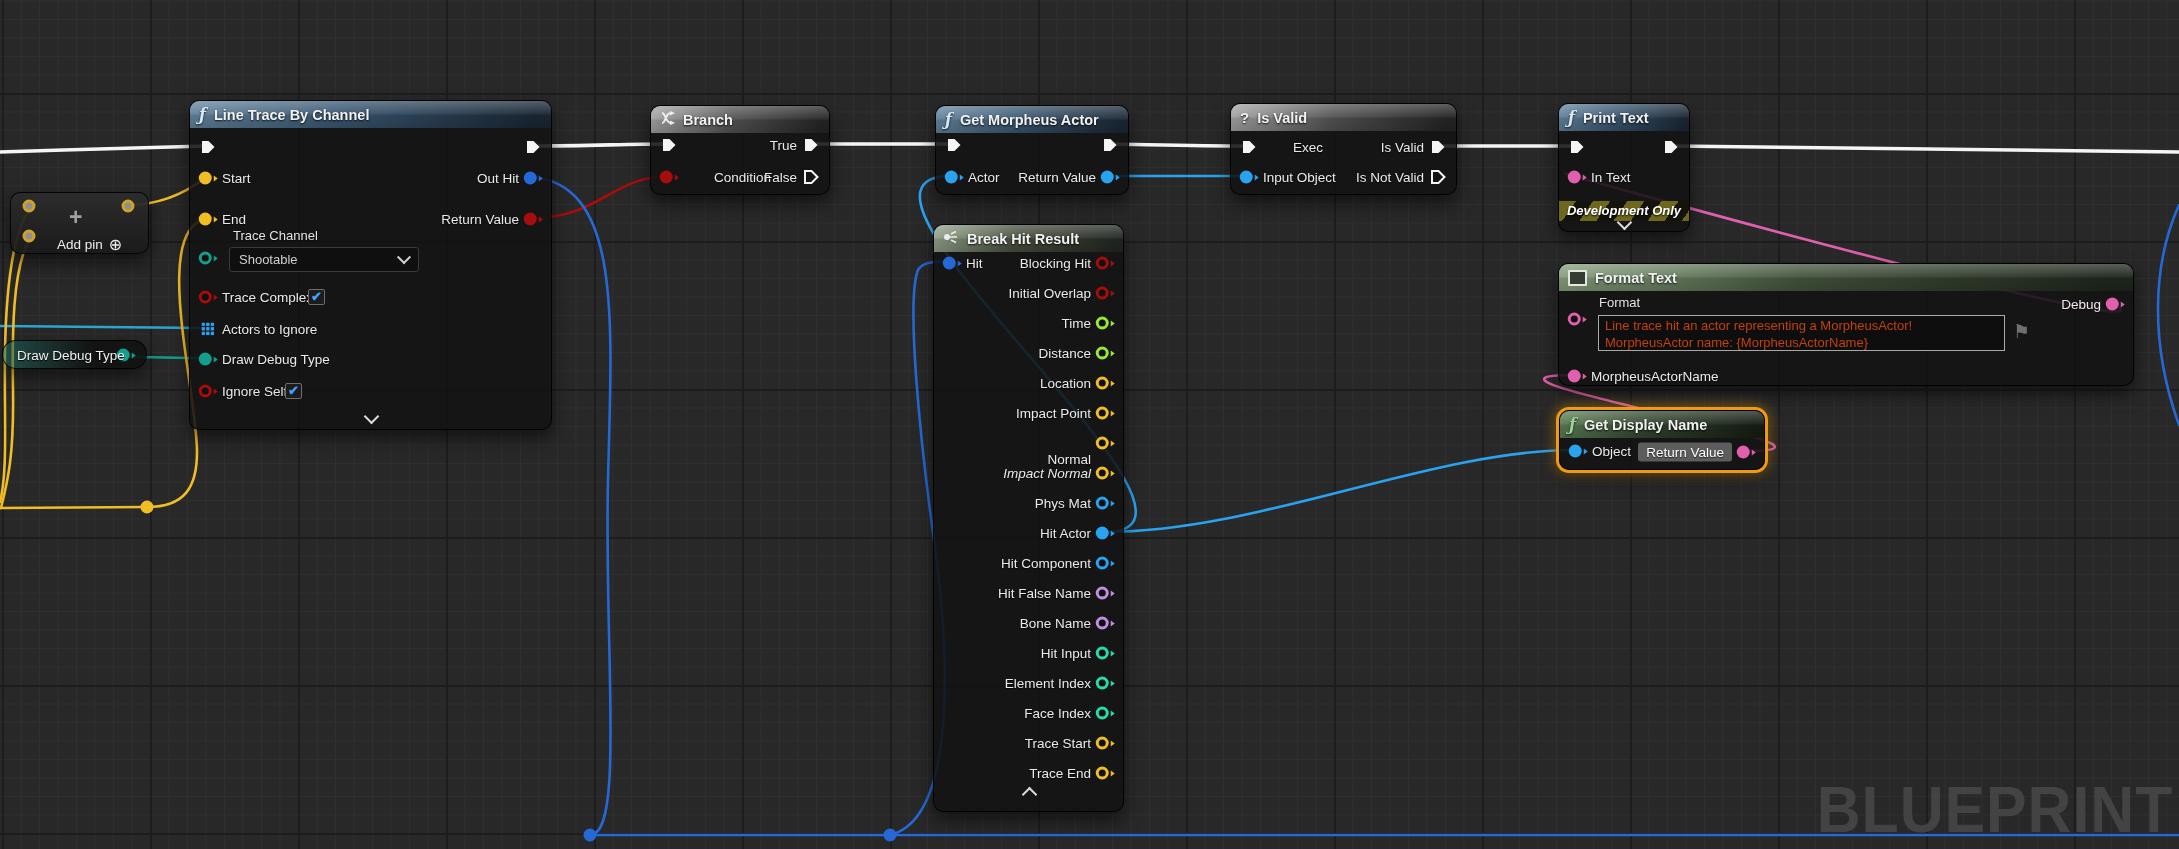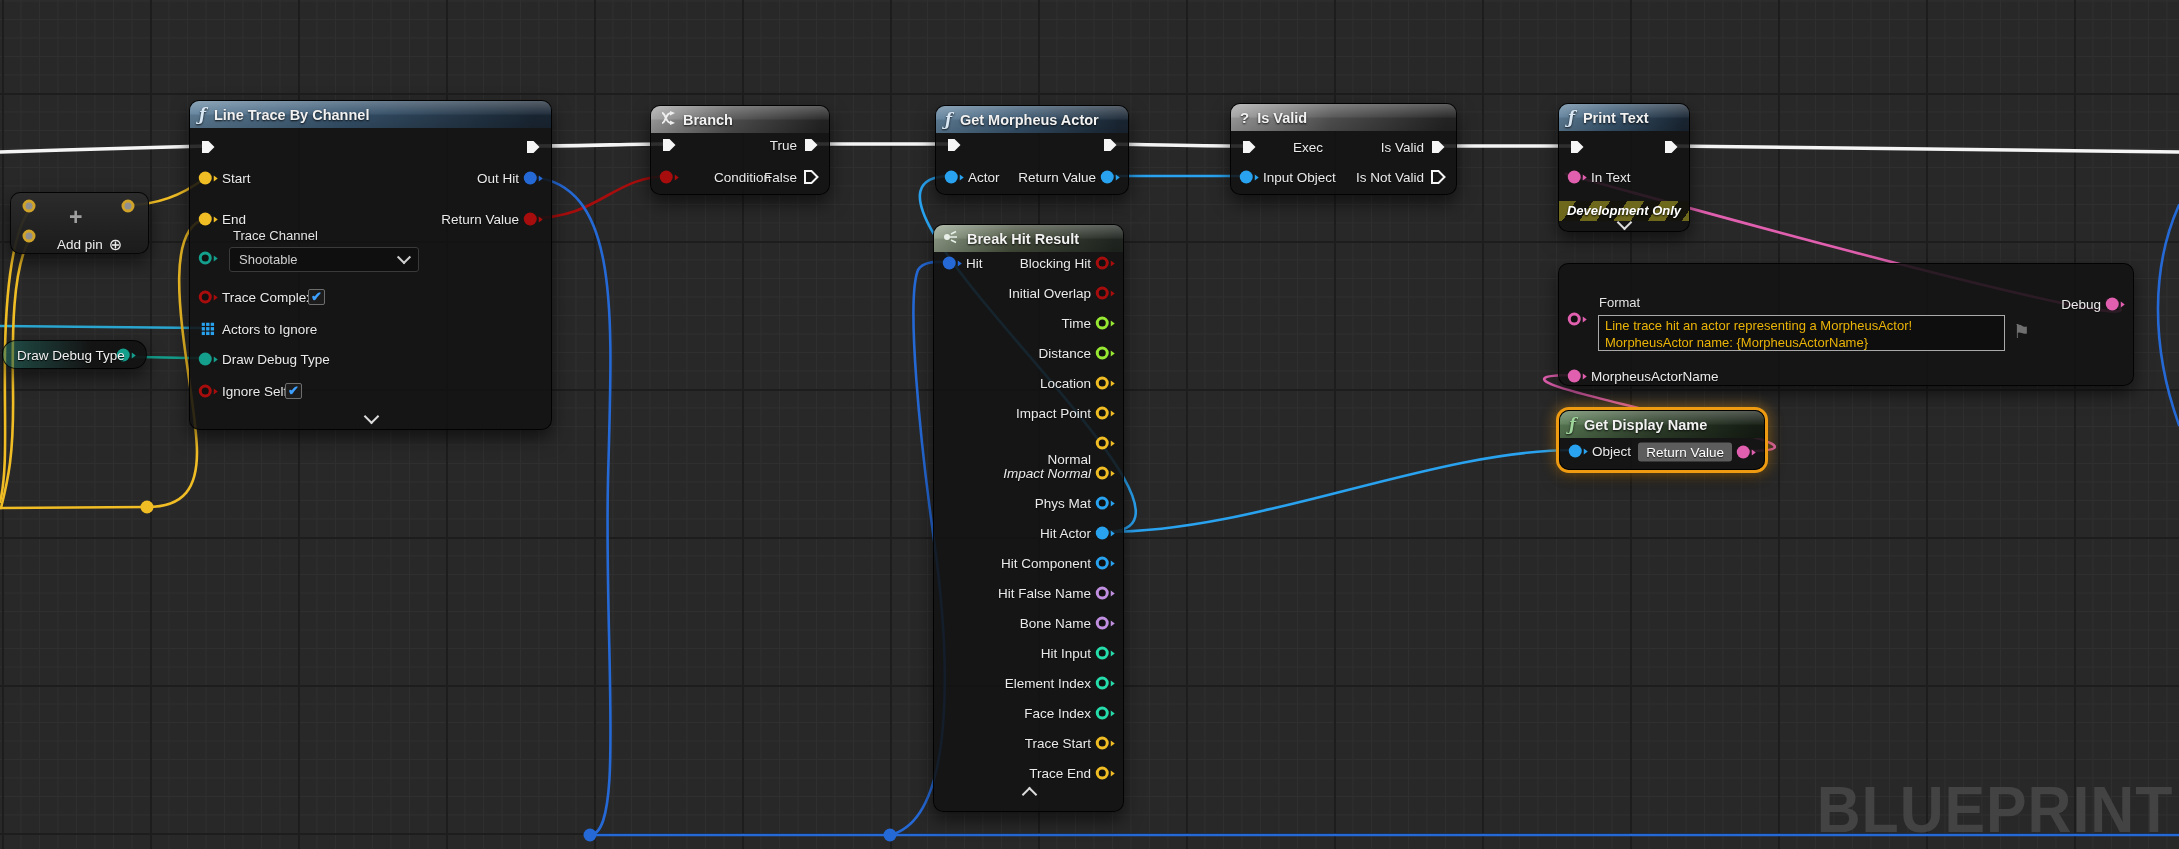--- a/index.html
+++ b/index.html
@@ -58,21 +58,21 @@
   .chevbtn i{display:block;width:9px;height:9px;border-right:2.4px solid #dcdcdc;border-bottom:2.4px solid #dcdcdc;margin:auto;}
   .chevbtn.down i{transform:rotate(45deg);margin-top:-2px;}
   .chevbtn.up i{transform:rotate(-135deg);margin-top:4px;}
   .checkbox{position:absolute;width:17px;height:16px;box-sizing:border-box;background:#1c1c1c;
     border:1.5px solid #6d6d6d;border-radius:2px;color:#3da0ff;font-size:13px;font-weight:bold;
     text-align:center;line-height:14px;z-index:4;}
   .banner{position:absolute;left:0;right:0;height:20px;z-index:4;
     background:repeating-linear-gradient(125deg,#6e681c 0 14px,#14140c 14px 28px);
     color:#fff;font-size:13px;font-weight:bold;text-align:center;line-height:20px;text-shadow:0 1px 2px #000;}
   .textfield{position:absolute;box-sizing:border-box;background:#0e0e0e;border:1.5px solid #a9a9a9;
-    color:#eab308;font-size:13px;line-height:1.3;padding:2px 6px;z-index:4;overflow:hidden;}
+    color:#c2410c;font-size:13px;line-height:1.3;padding:2px 6px;z-index:4;overflow:hidden;}
   .flagicon{position:absolute;font-size:19px;color:#6f6f6f;z-index:4;}
   .plusicon{position:absolute;font-size:23px;font-weight:bold;color:#a0a0a0;z-index:4;line-height:1;}
   .addpinlbl{position:absolute;font-size:13.5px;color:#ececec;z-index:4;display:flex;align-items:center;gap:6px;}
   .addpinlbl .oplus{font-size:16px;}
   .node.capsule{border-radius:14px;background:linear-gradient(90deg,rgba(26,110,98,.55),rgba(18,18,18,.92) 62%);}
   .caplbl{position:absolute;left:14px;top:50%;transform:translateY(-50%);font-size:13.5px;color:#f0f0f0;z-index:4;white-space:nowrap;text-shadow:0 1px 1px #000;}
   .node.plain{background:linear-gradient(180deg,rgba(44,44,44,.95),rgba(26,26,26,.95));}
 </style>
 </head>
 <body>
@@ -401,20 +401,24 @@
       <div class="pin hollow" style="left: 171px; top: 548px; --c: #f0bd25;">
         <div class="dot"></div>
         <div class="nub"></div>
       </div>
       <div class="plabel" style="top: 548px; right: 32px;">Trace End</div>
       <div class="chevbtn up" style="left: 88px; top: 560px;">
         <i></i>
       </div>
     </div>
     <div class="node" style="left: 1558px; top: 263px; width: 574px; height: 121px;">
+      <div class="hdr hdr-green">
+        <span class="fmt-box"></span>
+        <span>Format Text</span>
+      </div>
       <div class="pin hollow" style="left: 18px; top: 55px; --c: #e05fae;">
         <div class="dot"></div>
         <div class="nub"></div>
       </div>
       <div class="pin filled" style="left: 18px; top: 112px; --c: #e05fae;">
         <div class="dot"></div>
         <div class="nub"></div>
       </div>
       <div class="plabel" style="top: 112px; left: 32px;">MorpheusActorName</div>
       <div class="pin filled" style="left: 556px; top: 40px; --c: #e05fae;">

